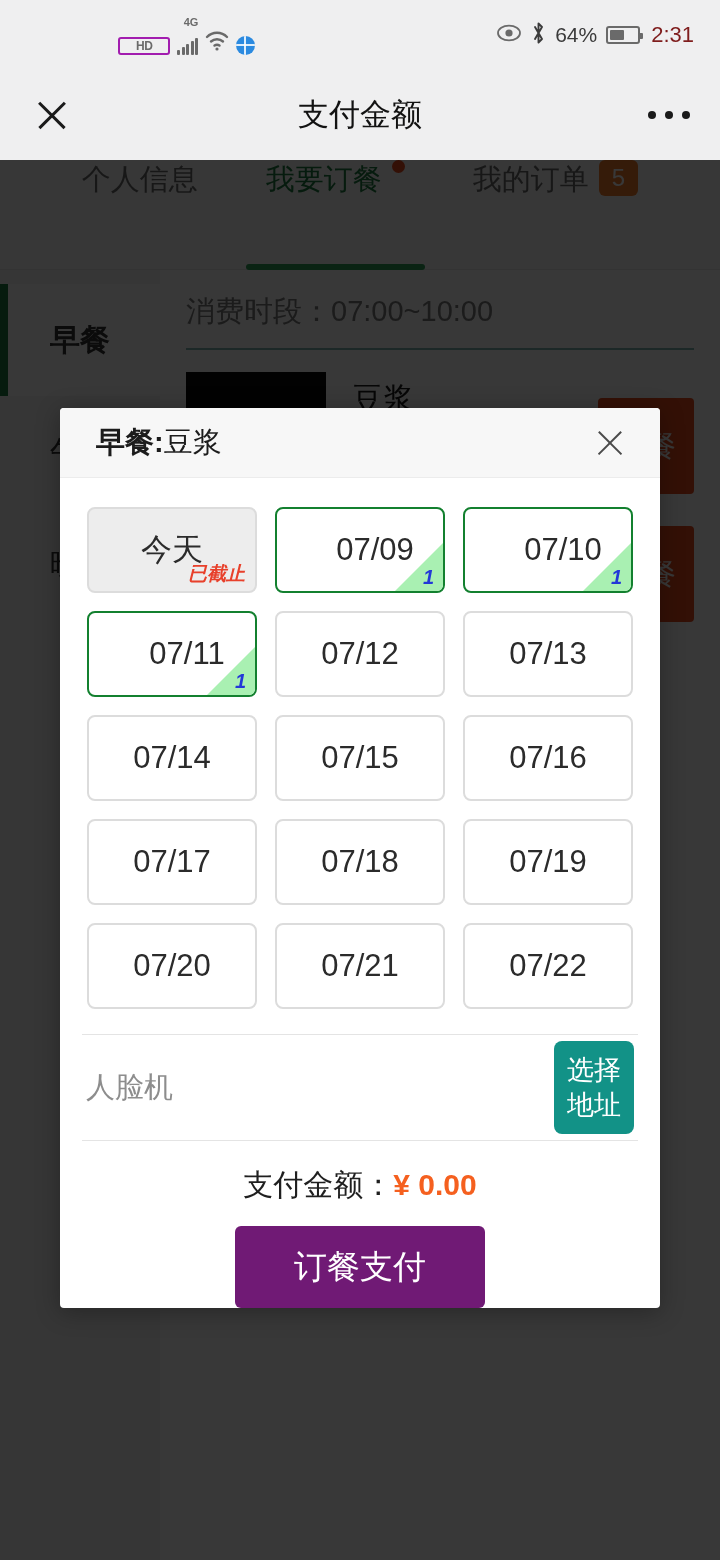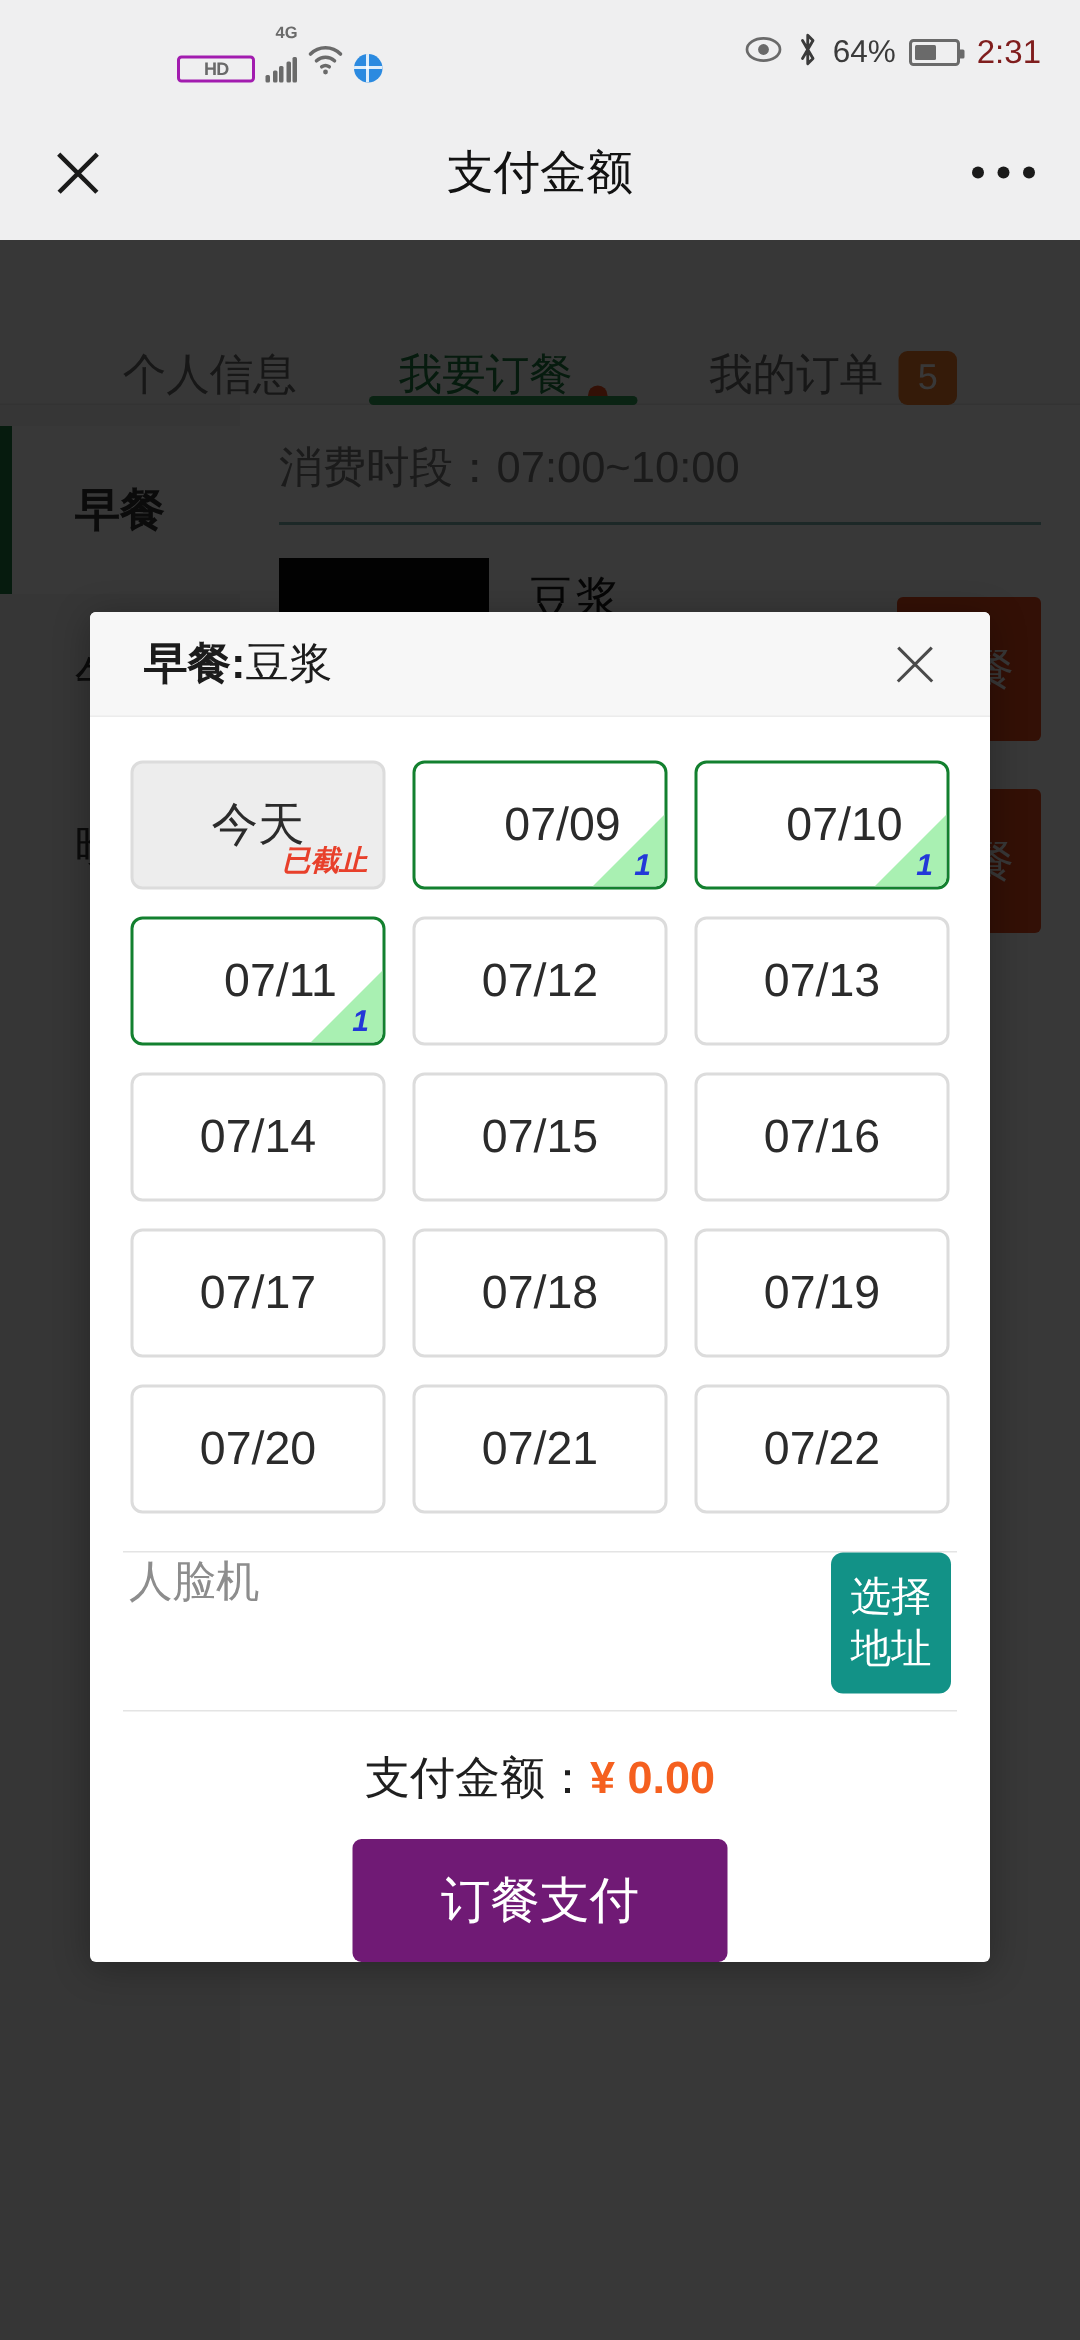--- a/index.html
+++ b/index.html
@@ -66,21 +66,21 @@
   
   .page {
     position:absolute; top:160px; left:0; width:720px; height:1400px;
     background:#ffffff; overflow:hidden;
   }
   .tabs {
     height:110px; background:#fbfbfb; display:flex; align-items:center;
     justify-content:center; gap:0; border-bottom:1px solid #e8e8e8; position:relative;
   }
   .tab {
-    flex:0 0 auto; padding:0 34px; height:110px; display:flex; align-items:flex-end;
+    flex:0 0 auto; padding:0 34px; height:110px; display:flex; align-items:flex-start;
     justify-content:center; gap:10px; font-size:29px; color:#6b6b6b; position:relative;
   }
   .tab.active { color:#1f7a3f; font-weight:500; }
   .tab.active:after {
     content:""; position:absolute; bottom:0; left:14px; right:14px; height:6px;
     background:#2e9e57; border-radius:3px;
   }
   .dot-red { width:13px;height:13px;border-radius:50%;background:#e8491c;display:block; }
   .badge-count {
     background:#ef7a2b; color:#fff; font-size:24px; border-radius:6px;
@@ -162,21 +162,21 @@
     position:absolute; right:9px; bottom:2px; font-size:20px; color:#2338d8;
     font-style:italic; font-weight:bold;
   }
   .closed-tag {
     position:absolute; right:10px; bottom:4px; font-size:19px; color:#e8402b;
     font-style:italic; font-weight:bold;
   }
 
   .addr-row {
     margin:6px 22px 0 22px; border-top:1px solid #e4e4e4;
-    height:136px; display:flex; align-items:flex-start; padding:0 4px;
+    height:136px; display:flex; align-items:center; padding:0 4px;
     border-bottom:1px solid #e4e4e4;
   }
   .addr-text { font-size:29px; color:#8d8d8d; }
   .addr-btn {
     margin-left:auto; width:80px; background:#129287; color:#fff;
     border-radius:8px; font-size:27px; text-align:center; padding:12px 0;
     line-height:1.28; cursor:pointer;
   }
 
   .pay-zone { padding:24px 0 0 0; text-align:center; }

